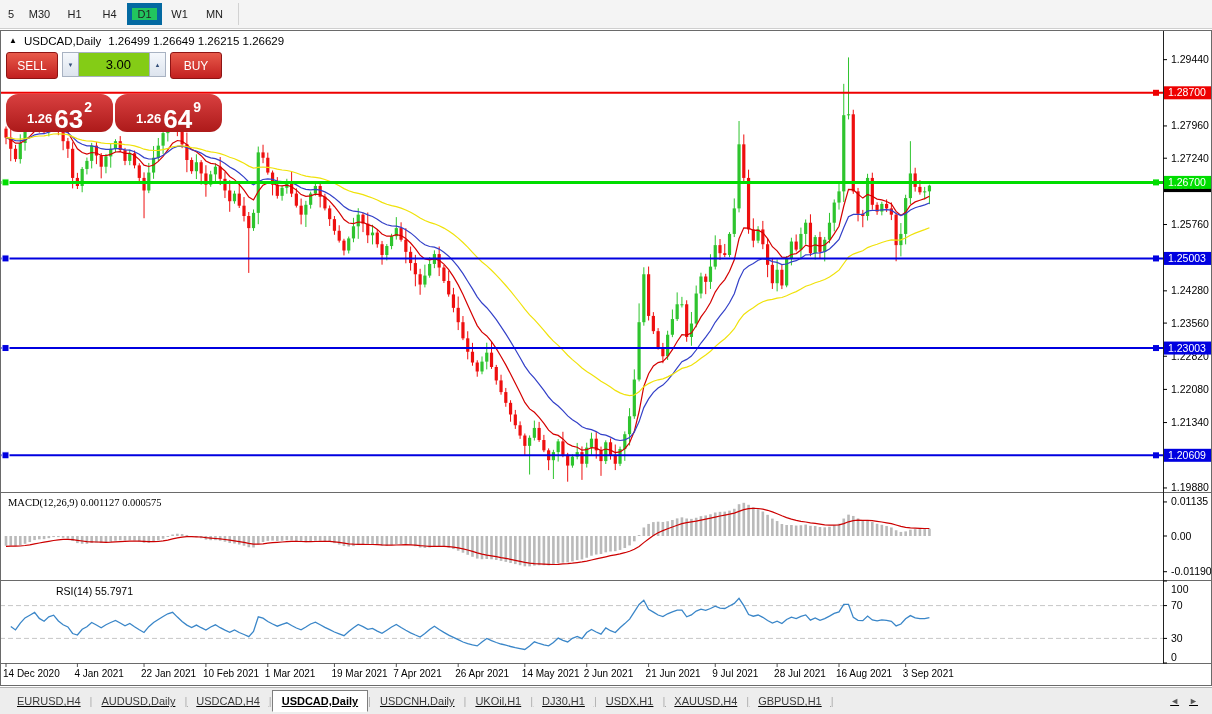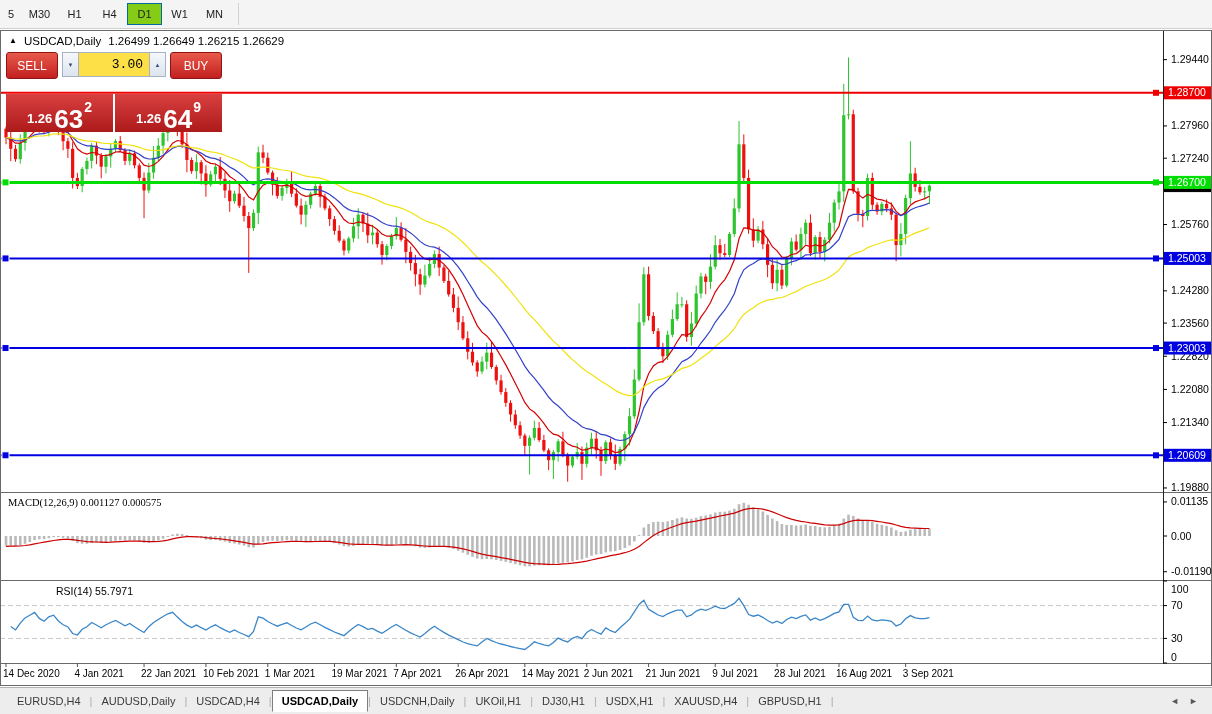--- a/index.html
+++ b/index.html
@@ -5,57 +5,57 @@
   html,body{margin:0;padding:0;background:#fff;}
   body{width:1212px;height:714px;overflow:hidden;font-family:"Liberation Sans",sans-serif;}
   .app{position:relative;width:1212px;height:714px;background:#fff;}
 
   
   .toolbar{position:absolute;top:0;left:0;width:1212px;height:29px;background:#f4f4f4;
            border-bottom:1px solid #cfcfcf;display:flex;align-items:center;box-sizing:border-box;}
   .tf-btn{width:35px;height:22px;display:flex;align-items:center;justify-content:center;
           font-size:11px;color:#222;box-sizing:border-box;cursor:default;}
   .tf-btn:first-child{width:22px;}
-  .tf-btn.active{background:#84cc16;border:1px solid #0369a1;}
+  .tf-btn.active{background:#22c55e;border:5px solid #0369a1;}
   .toolbar-sep{width:1px;height:22px;background:#d2d2d2;margin:0 6px;}
 
   
   #chart-svg{position:absolute;top:30px;left:0;}
 
   
   .chart-title{position:absolute;top:35px;left:9px;font-size:11.5px;color:#000;
                display:flex;align-items:center;gap:7px;white-space:nowrap;}
   .chart-title .tri{font-size:8px;position:relative;top:-1px;}
 
   
   .trade-panel{position:absolute;top:52px;left:6px;width:216px;}
   .tp-row1{display:flex;justify-content:space-between;height:40px;}
   .tp-btn{width:50px;height:25px;border:1px solid #8e1414;border-radius:3px;color:#fff;
           font-size:12px;background:linear-gradient(#e85a4a,#c22020);display:flex;
           align-items:center;justify-content:center;cursor:default;}
   .spinner{display:flex;width:104px;height:25px;box-sizing:border-box;}
   .spin-btn{width:15px;background:linear-gradient(#f5f8fc,#dde4ee);border:1px solid #a8b2c2;
             color:#35507a;font-size:6px;display:flex;align-items:center;justify-content:center;cursor:default;}
-  .vol{flex:1;background:#fde047;border-top:1px solid #a8b2c2;border-bottom:1px solid #a8b2c2;
-       font-size:13px;color:#000;display:flex;align-items:center;justify-content:flex-end;padding-right:6px;font-family:Liberation Mono, monospace;}
+  .vol{flex:1;background:#84cc16;border-top:1px solid #a8b2c2;border-bottom:1px solid #a8b2c2;
+       font-size:13px;color:#000;display:flex;align-items:center;justify-content:flex-end;padding-right:18px;}
   .tp-row2{display:flex;gap:2px;margin-top:2px;}
-  .price-box{flex:1;height:38px;border-radius:0;background:linear-gradient(#d94040,#ad1a1a);
+  .price-box{flex:1;height:38px;border-radius:12px;background:linear-gradient(#d94040,#ad1a1a);
              color:#fff;display:flex;align-items:flex-end;justify-content:center;padding-bottom:2px;box-sizing:border-box;}
   .pb-prefix{font-size:13px;font-weight:bold;margin:0 2px 4px 0;}
   .pb-big{font-size:26px;font-weight:bold;line-height:0.82;}
   .pb-sup{font-size:14px;font-weight:bold;margin:0 0 15px 1px;}
 
   
   .ind-label{position:absolute;font-size:10.5px;color:#000;white-space:nowrap;}
   #macd-label{top:497px;left:8px;font-family:Liberation Serif, serif;}
   #rsi-label{top:585px;left:8px;padding-left:48px;}
 
   
   .tabbar{position:absolute;top:687px;left:0;width:1212px;height:27px;background:#ededed;
-          border-top:1px solid #b3b3b3;display:flex;align-items:center;padding-left:8px;box-sizing:border-box;}
+          border-top:1px solid #b3b3b3;display:flex;align-items:center;padding-left:8px;box-sizing:border-box;text-decoration:underline;}
   .tab{font-size:11px;color:#3a3a3a;padding:4px 9px;white-space:nowrap;cursor:default;}
   .tab.active{background:#fff;border:1px solid #7e7e7e;border-bottom-color:#fff;font-weight:bold;color:#000;}
   .tab-sep{color:#aeaeae;font-size:11px;}
   .tab-arrows{margin-left:auto;margin-right:14px;color:#5a5a5a;font-size:9px;display:flex;gap:10px;}
 </style>
 </head>
 <body>
 
 <div class="app">
 

